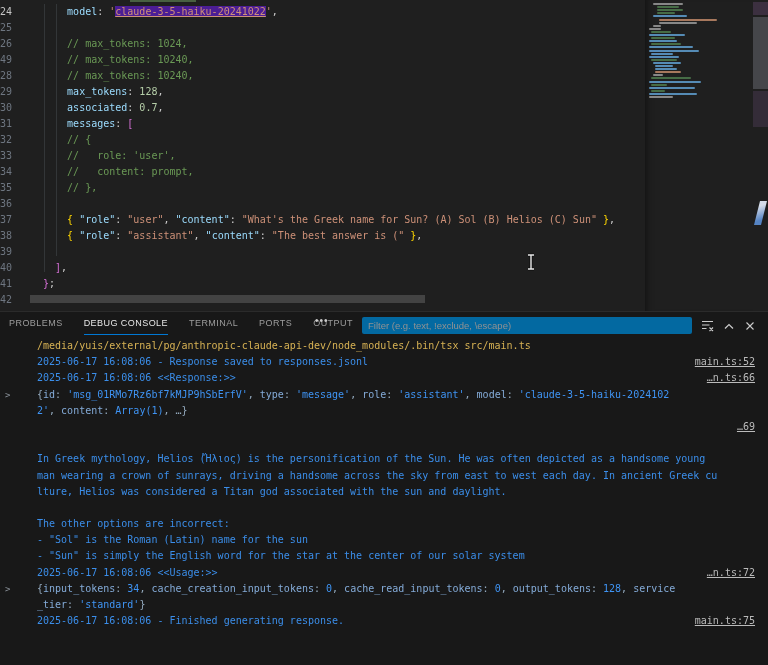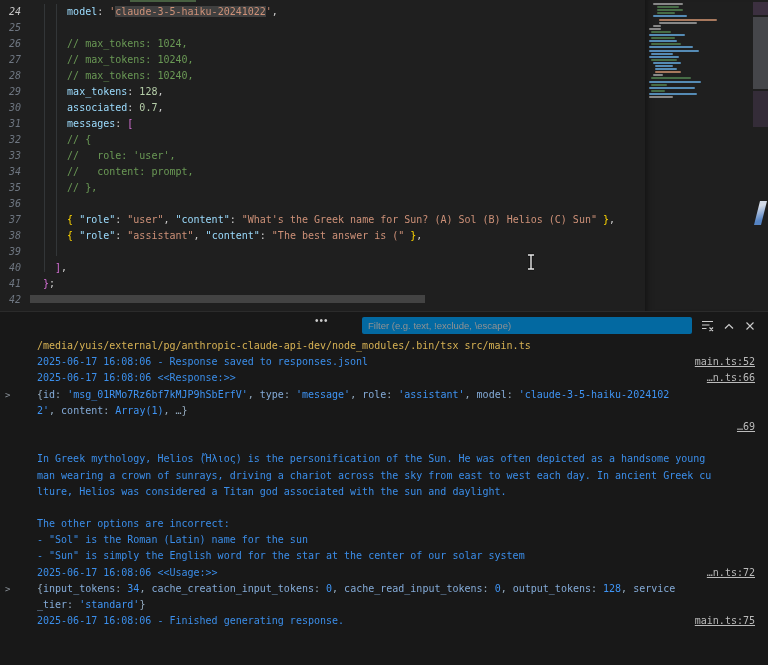--- a/index.html
+++ b/index.html
@@ -3,29 +3,29 @@
 <meta charset="utf-8">
 <style>
   html,body{margin:0;padding:0;background:#111;}
   .vs{position:relative;width:768px;height:665px;background:#181818;overflow:hidden;
       font-family:"DejaVu Sans Mono",monospace;-webkit-font-smoothing:antialiased;}
   
   .editor{position:absolute;left:0;top:0;width:768px;height:311px;background:#1f1f1f;}
   .sliver{position:absolute;left:130px;top:0;width:66px;height:2px;background:#53704a;opacity:.8;}
   .code{position:absolute;left:0;top:4px;width:632px;}
   .row{display:flex;height:16px;line-height:16px;font-size:10px;white-space:pre;}
-  .ln{width:30px;flex:none;text-align:center;color:#6e7681;user-select:none;font-style:italic;}
+  .ln{width:30px;flex:none;text-align:left;color:#6e7681;user-select:none;}
   .ln.active{color:#c6c6c6;}
   .lc{padding-left:13px;}
   .ig{position:absolute;width:1px;background:#333638;}
   .ig1{left:44px;top:4px;height:268px;}
   .ig2{left:56px;top:4px;height:252px;}
   .tk-key{color:#9cdcfe;} .tk-str{color:#ce9178;} .tk-num{color:#b5cea8;}
   .tk-cmt{color:#6a9955;} .tk-pun{color:#cccccc;} .tk-gold{color:#ffd700;}
-  .tk-pink{color:#d670d6;} .tk-sel{color:#ce9178;background:#404040;}
+  .tk-pink{color:#d670d6;} .tk-sel{color:#ce9178;background:#4c1d95;text-decoration:underline;}
   .hsb{position:absolute;left:30px;top:295px;width:395px;height:8px;background:#434343;}
   
   .minimap{position:absolute;left:645px;top:0;width:108px;height:311px;background:#1f1f1f;
            box-shadow:inset 8px 0 8px -8px rgba(0,0,0,.6);}
   .mrow{position:absolute;height:2px;border-radius:1px;opacity:.85;}
   
   .vsb{position:absolute;right:0;top:0;width:15px;height:311px;background:#1f1f1f;}
   .vsb .thumb{position:absolute;left:0;top:17px;width:15px;height:72px;background:#45464a;}
   .vsb .d1{position:absolute;left:0;top:2px;width:15px;height:13px;background:#3c3040;}
   .vsb .d2{position:absolute;left:0;top:91px;width:15px;height:36px;background:#342c38;}
@@ -63,21 +63,21 @@
 <div class="vs">
 
   <div class="editor">
     <div class="sliver"></div>
     <div class="ig ig1"></div>
     <div class="ig ig2"></div>
     <div class="code" id="code">
         <div class="row"><span class="ln active">24</span><span class="lc"><span class="tk-pun">    </span><span class="tk-key">model</span><span class="tk-pun">: </span><span class="tk-str">'</span><span class="tk-sel">claude-3-5-haiku-20241022</span><span class="tk-str">'</span><span class="tk-pun">,</span></span></div>
         <div class="row"><span class="ln">25</span><span class="lc"><span class="tk-pun">    </span></span></div>
         <div class="row"><span class="ln">26</span><span class="lc"><span class="tk-pun">    </span><span class="tk-cmt">// max_tokens: 1024,</span></span></div>
-        <div class="row"><span class="ln">27</span><span class="lc"><span class="tk-pun">    </span><span class="tk-cmt">// max_tokens: 10240,</span></span></div>
+        <div class="row"><span class="ln">49</span><span class="lc"><span class="tk-pun">    </span><span class="tk-cmt">// max_tokens: 10240,</span></span></div>
         <div class="row"><span class="ln">28</span><span class="lc"><span class="tk-pun">    </span><span class="tk-cmt">// max_tokens: 10240,</span></span></div>
         <div class="row"><span class="ln">29</span><span class="lc"><span class="tk-pun">    </span><span class="tk-key">max_tokens</span><span class="tk-pun">: </span><span class="tk-num">128</span><span class="tk-pun">,</span></span></div>
         <div class="row"><span class="ln">30</span><span class="lc"><span class="tk-pun">    </span><span class="tk-key">associated</span><span class="tk-pun">: </span><span class="tk-num">0.7</span><span class="tk-pun">,</span></span></div>
         <div class="row"><span class="ln">31</span><span class="lc"><span class="tk-pun">    </span><span class="tk-key">messages</span><span class="tk-pun">: </span><span class="tk-pink">[</span></span></div>
         <div class="row"><span class="ln">32</span><span class="lc"><span class="tk-pun">    </span><span class="tk-cmt">// {</span></span></div>
         <div class="row"><span class="ln">33</span><span class="lc"><span class="tk-pun">    </span><span class="tk-cmt">//   role: 'user',</span></span></div>
         <div class="row"><span class="ln">34</span><span class="lc"><span class="tk-pun">    </span><span class="tk-cmt">//   content: prompt,</span></span></div>
         <div class="row"><span class="ln">35</span><span class="lc"><span class="tk-pun">    </span><span class="tk-cmt">// },</span></span></div>
         <div class="row"><span class="ln">36</span><span class="lc"></span></div>
         <div class="row"><span class="ln">37</span><span class="lc"><span class="tk-pun">    </span><span class="tk-gold">{</span><span class="tk-pun"> </span><span class="tk-key">"role"</span><span class="tk-pun">: </span><span class="tk-str">"user"</span><span class="tk-pun">, </span><span class="tk-key">"content"</span><span class="tk-pun">: </span><span class="tk-str">"What's the Greek name for Sun? (A) Sol (B) Helios (C) Sun"</span><span class="tk-pun"> </span><span class="tk-gold">}</span><span class="tk-pun">,</span></span></div>
@@ -133,20 +133,27 @@
           <path d="M3 2 H9 M6 2 V16 M3 16 H9"></path>
         </g>
         <g stroke="#e8e8e8" stroke-width="1.4" fill="none">
           <path d="M3 2 H9 M6 2 V16 M3 16 H9"></path>
         </g>
       </svg>
     </div>
   </div>
 
   <div class="panel">
+    <div class="ptabs" id="ptabs">
+        <div class="ptab">PROBLEMS</div>
+        <div class="ptab active">DEBUG CONSOLE</div>
+        <div class="ptab">TERMINAL</div>
+        <div class="ptab">PORTS</div>
+        <div class="ptab">OUTPUT</div>
+      </div>
     <div class="pmore">•••</div>
     <input class="pfilter" placeholder="Filter (e.g. text, !exclude, \escape)" style="">
     <div class="pacts">
       <span>
         <svg width="13" height="13" viewBox="0 0 13 13" stroke="#cccccc" stroke-width="1.1" fill="none">
           <path d="M1 2.5 H12 M1 6 H8.5 M1 9.5 H5.5 M8.5 8.5 L12 12 M12 8.5 L8.5 12"></path>
         </svg>
       </span>
       <span>
         <svg width="12" height="12" viewBox="0 0 12 12" stroke="#cccccc" stroke-width="1.2" fill="none">
@@ -161,21 +168,21 @@
     </div>
     <div class="console" id="console">
         <div class="crow"><span class="k-out">/media/yuis/external/pg/anthropic-claude-api-dev/node_modules/.bin/tsx src/main.ts</span></div>
         <div class="crow"><span class="k-log">2025-06-17 16:08:06 - Response saved to responses.jsonl</span><span class="srclink">main.ts:52</span></div>
         <div class="crow"><span class="k-log">2025-06-17 16:08:06 &lt;&lt;Response:&gt;&gt;</span><span class="srclink">…n.ts:66</span></div>
         <div class="crow"><span class="chev">&gt;</span><span class="op">{</span><span class="ok">id</span><span class="op">: </span><span class="ov">'msg_01RMo7Rz6bf7kMJP9hSbErfV'</span><span class="op">, </span><span class="ok">type</span><span class="op">: </span><span class="ov">'message'</span><span class="op">, </span><span class="ok">role</span><span class="op">: </span><span class="ov">'assistant'</span><span class="op">, </span><span class="ok">model</span><span class="op">: </span><span class="ov">'claude-3-5-haiku-2024102</span></div>
         <div class="crow"><span class="ov">2'</span><span class="op">, </span><span class="ok">content</span><span class="op">: </span><span class="ov">Array(1)</span><span class="op">, </span><span class="op">…}</span></div>
         <div class="crow"><span class="srclink">…69</span></div>
         <div class="crow"><span class="k-log"></span></div>
         <div class="crow"><span class="k-log">In Greek mythology, Helios (Ἥλιος) is the personification of the Sun. He was often depicted as a handsome young</span></div>
-        <div class="crow"><span class="k-log">man wearing a crown of sunrays, driving a chariot across the sky from east to west each day. In ancient Greek cu</span></div>
+        <div class="crow"><span class="k-log">man wearing a crown of sunrays, driving a handsome across the sky from east to west each day. In ancient Greek cu</span></div>
         <div class="crow"><span class="k-log">lture, Helios was considered a Titan god associated with the sun and daylight.</span></div>
         <div class="crow"><span class="k-log"></span></div>
         <div class="crow"><span class="k-log">The other options are incorrect:</span></div>
         <div class="crow"><span class="k-log">- "Sol" is the Roman (Latin) name for the sun</span></div>
         <div class="crow"><span class="k-log">- "Sun" is simply the English word for the star at the center of our solar system</span></div>
         <div class="crow"><span class="k-log">2025-06-17 16:08:06 &lt;&lt;Usage:&gt;&gt;</span><span class="srclink">…n.ts:72</span></div>
         <div class="crow"><span class="chev">&gt;</span><span class="op">{</span><span class="ok">input_tokens</span><span class="op">: </span><span class="ov">34</span><span class="op">, </span><span class="ok">cache_creation_input_tokens</span><span class="op">: </span><span class="ov">0</span><span class="op">, </span><span class="ok">cache_read_input_tokens</span><span class="op">: </span><span class="ov">0</span><span class="op">, </span><span class="ok">output_tokens</span><span class="op">: </span><span class="ov">128</span><span class="op">, </span><span class="ok">service</span></div>
         <div class="crow"><span class="ok">_tier</span><span class="op">: </span><span class="ov">'standard'</span><span class="op">}</span></div>
         <div class="crow"><span class="k-log">2025-06-17 16:08:06 - Finished generating response.</span><span class="srclink">main.ts:75</span></div>
       </div>

